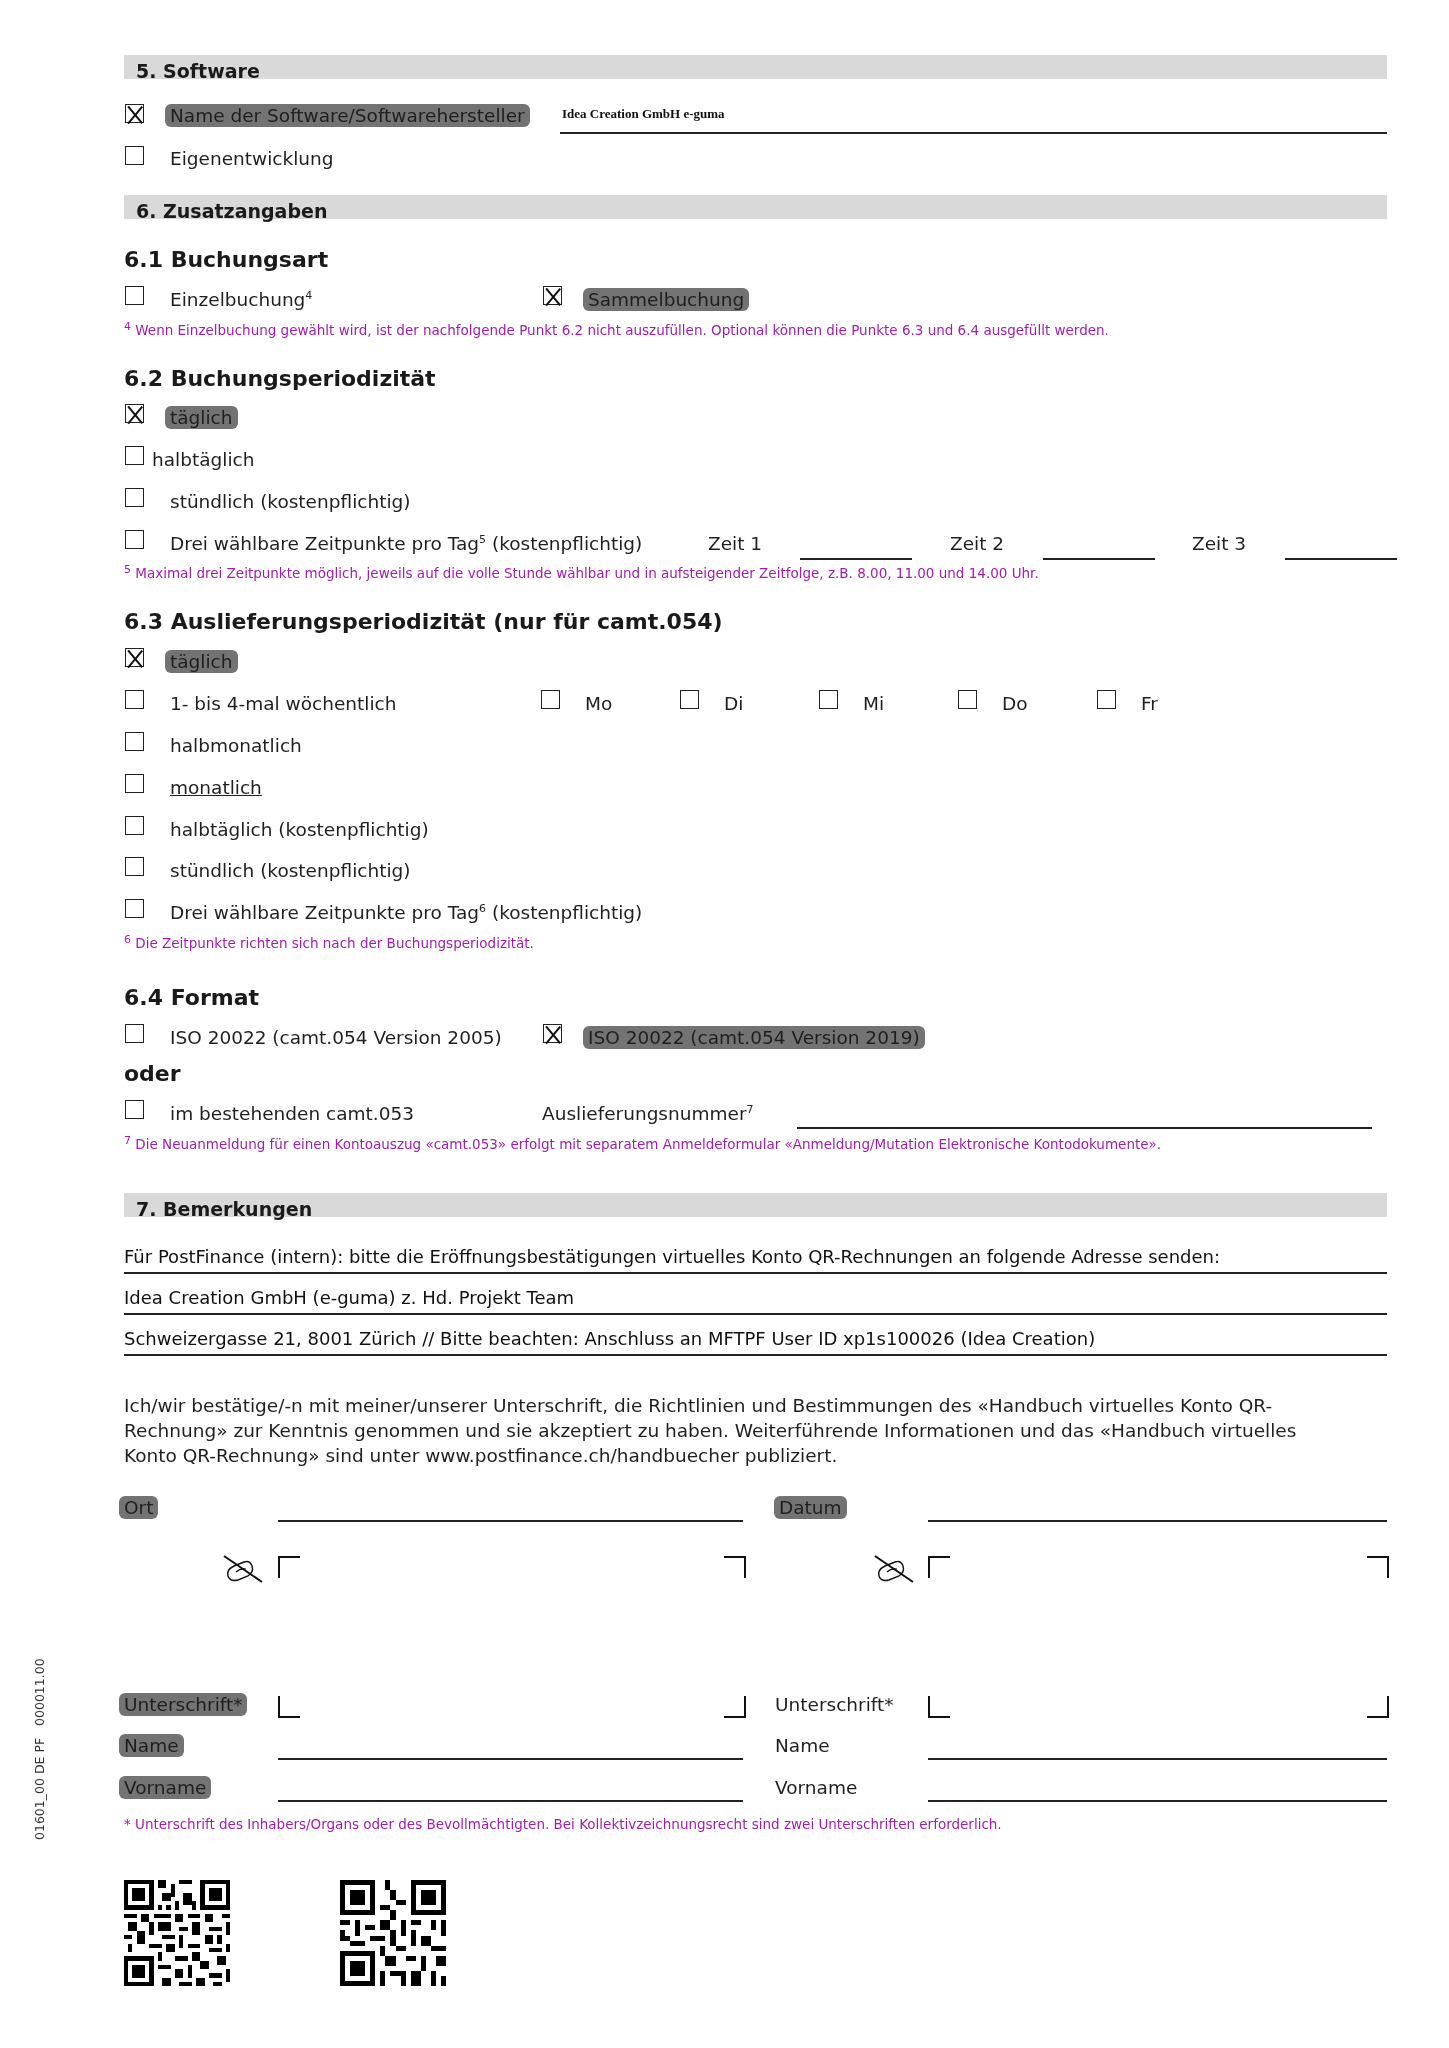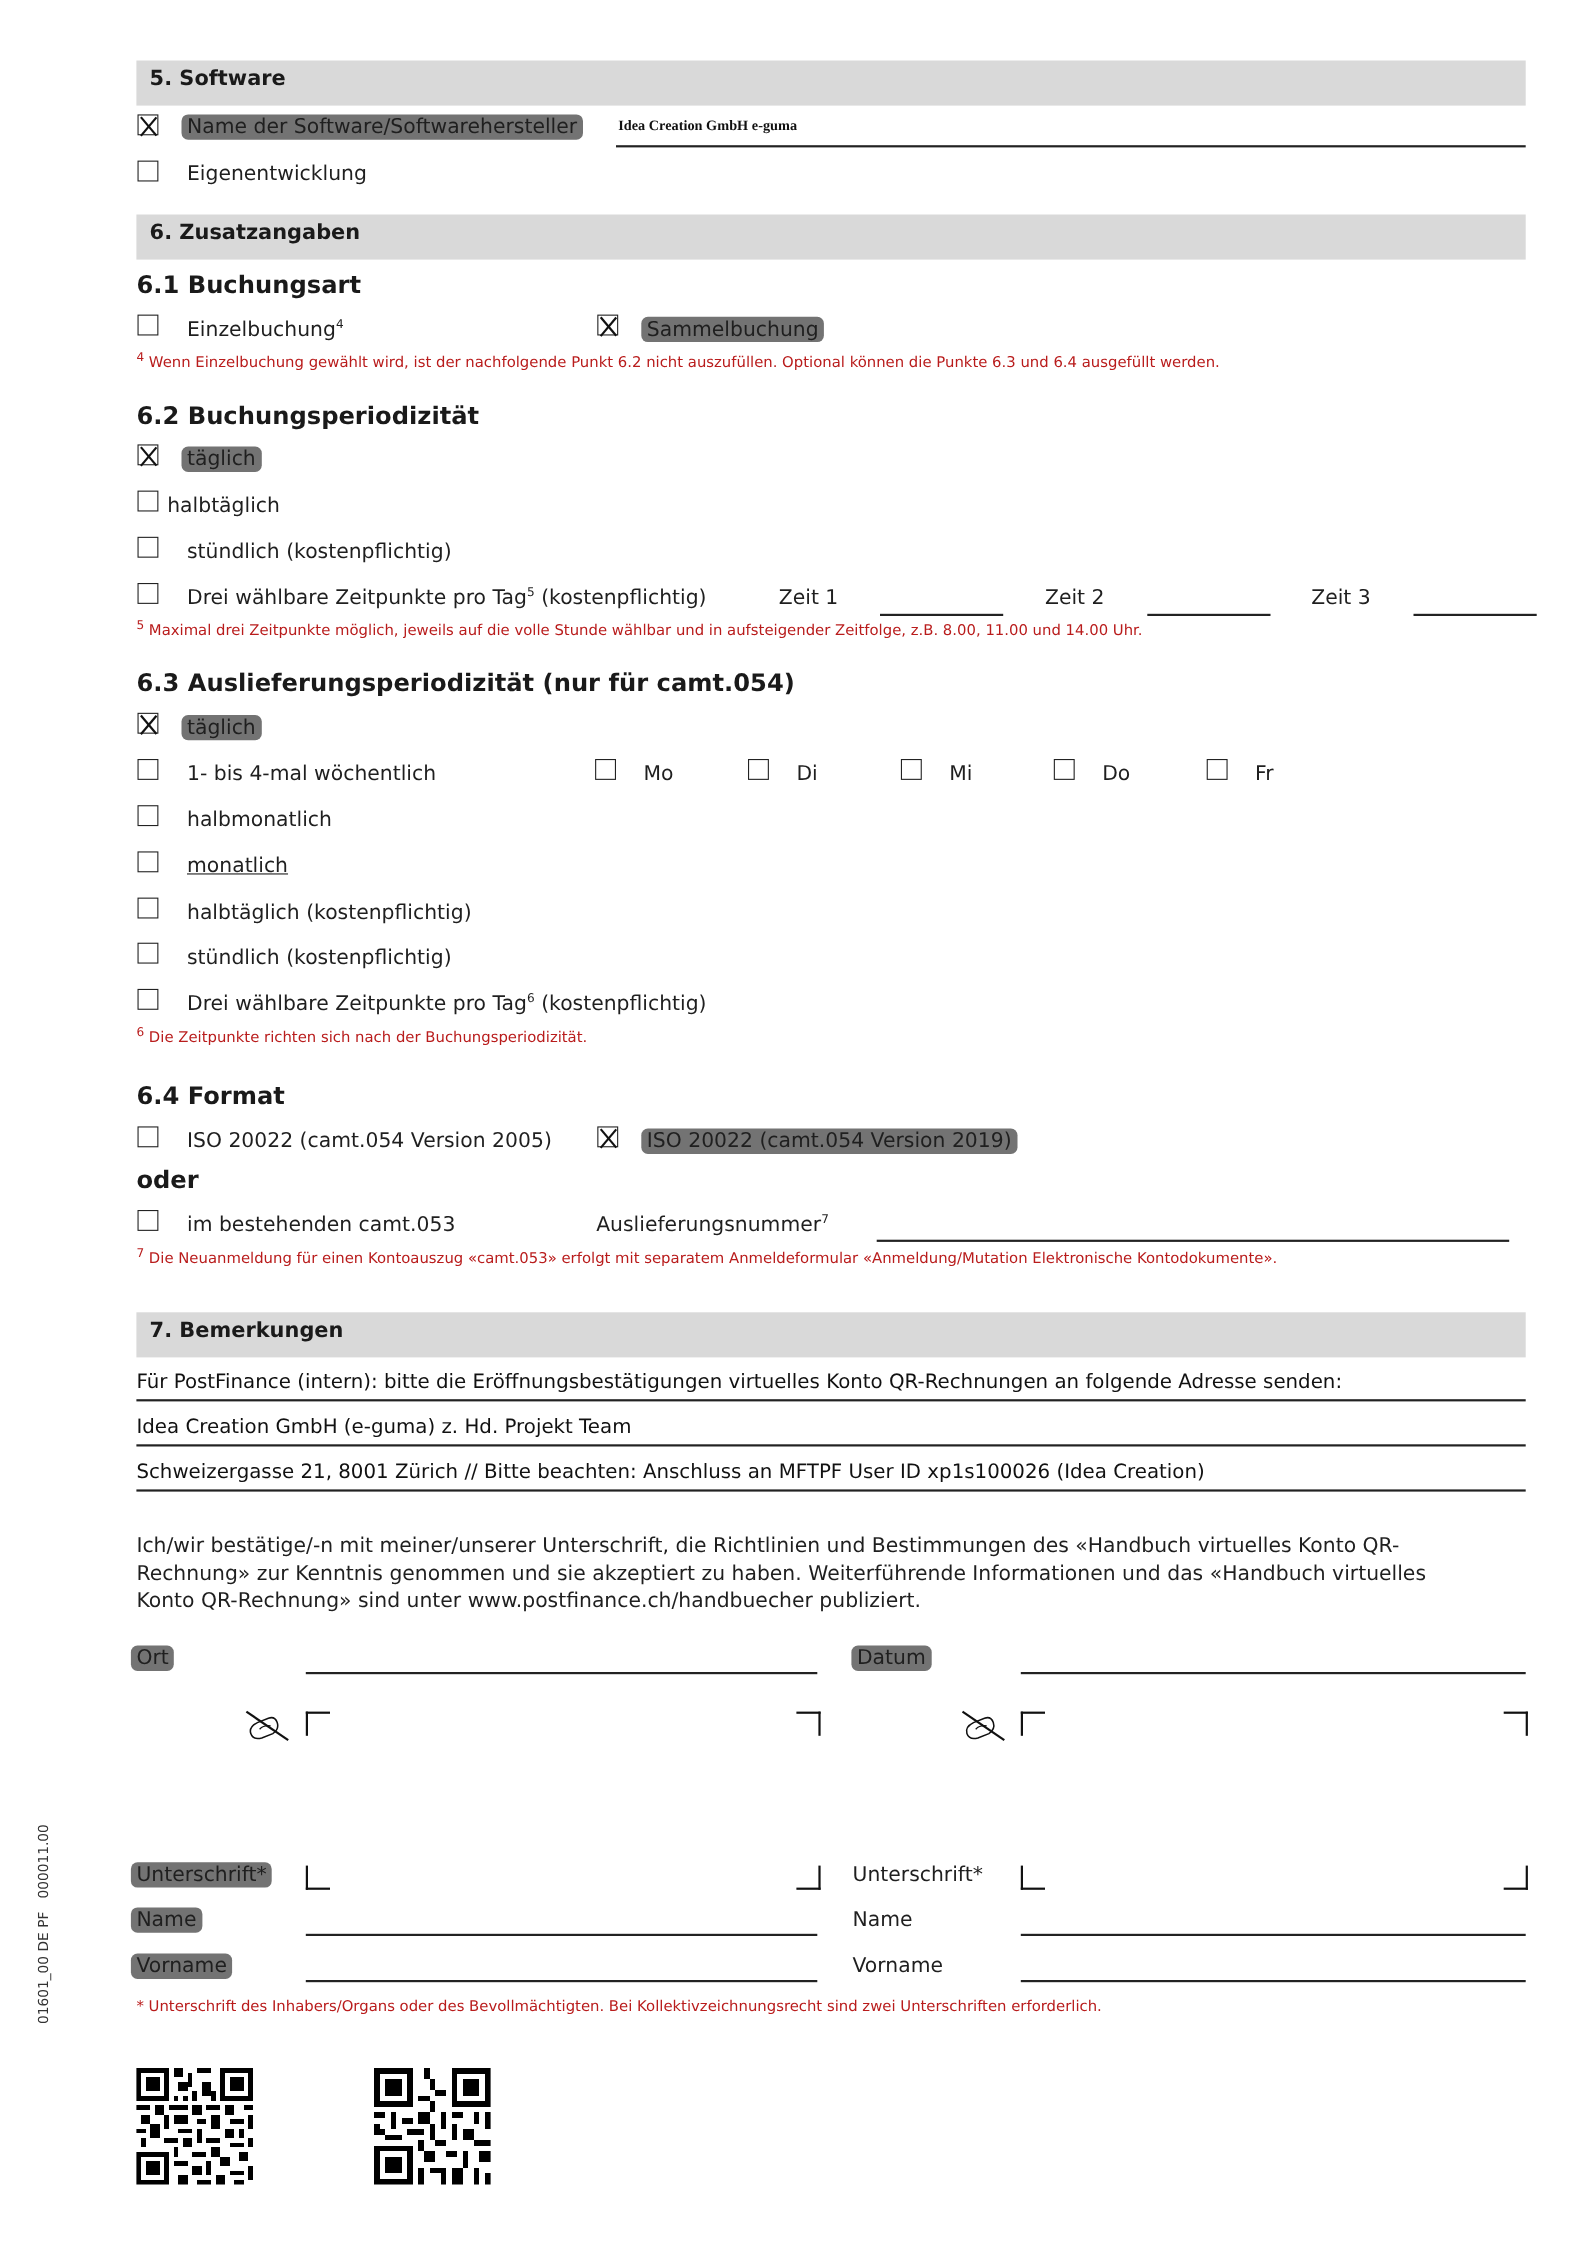--- a/index.html
+++ b/index.html
@@ -1,29 +1,29 @@
 <!DOCTYPE html>
 <html><head>
 <meta charset="utf-8">
 <style>
   html, body { margin:0; padding:0; background:#ffffff; }
   body { width:1449px; height:2048px; position:relative; overflow:hidden;
          font-family:"DejaVu Sans", "Liberation Sans", sans-serif; color:#1a1a1a; }
   .abs { position:absolute; }
-  .hbar { position:absolute; left:124px; width:1263px; height:41px; background:#d9d9d9; }
+  .hbar { position:absolute; left:124px; width:1263px; height:24px; background:#d9d9d9; }
   .hbar span { position:absolute; left:12px; top:5px; font-size:19px; font-weight:bold; color:#1a1a1a; }
   .sub { position:absolute; font-size:22px; font-weight:bold; color:#1a1a1a; }
   .cb { position:absolute; width:19px; height:19px; border:1.5px solid #222; box-sizing:border-box; background:#fff; }
   .cb.checked::before, .cb.checked::after {
     content:""; position:absolute; left:50%; top:-1px; width:1.6px; height:22px; background:#111; }
   .cb.checked::before { transform:translateX(-50%) rotate(40deg); }
   .cb.checked::after  { transform:translateX(-50%) rotate(-40deg); }
   .lbl { position:absolute; font-size:18.5px; color:#1f1f1f; white-space:nowrap; }
   .hl { background:#737373; border-radius:6px; padding:1px 5px; margin-left:-5px; }
-  .fn { position:absolute; font-size:13.5px; color:#b91c1c; white-space:nowrap; }
+  .fn { position:absolute; font-size:13.5px; color:#a21caf; white-space:nowrap; }
   .line { position:absolute; height:1.6px; background:#222; }
   .bold-val { position:absolute; font-size:13px; font-weight:bold; color:#111;
               font-family:Liberation Serif, serif; white-space:nowrap; }
   .para { position:absolute; font-size:18.5px; line-height:25px; color:#1f1f1f; width:1180px; }
   .rem { position:absolute; font-size:18px; color:#111; white-space:nowrap; }
   .corner { position:absolute; width:20px; height:20px; border-color:#111; border-style:solid; border-width:0; }
   .c-tl { border-top-width:2px; border-left-width:2px; }
   .c-tr { border-top-width:2px; border-right-width:2px; }
   .c-bl { border-bottom-width:2px; border-left-width:2px; }
   .c-br { border-bottom-width:2px; border-right-width:2px; }

